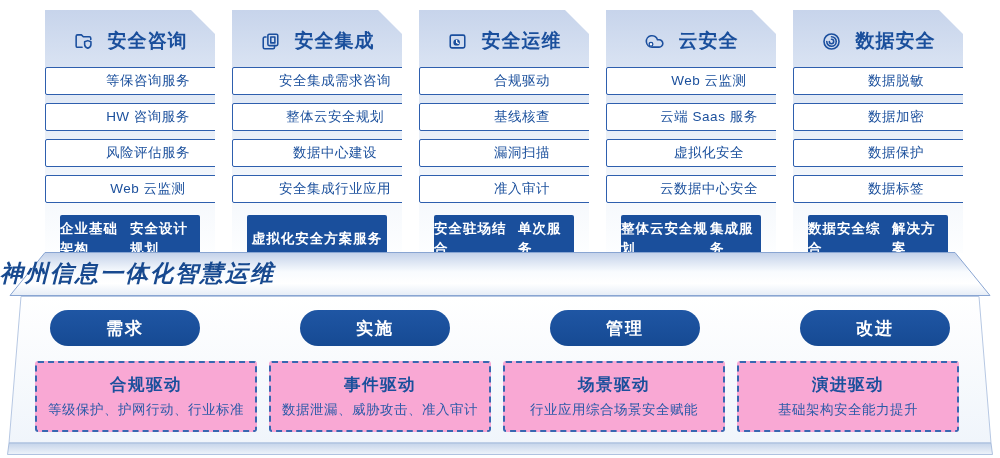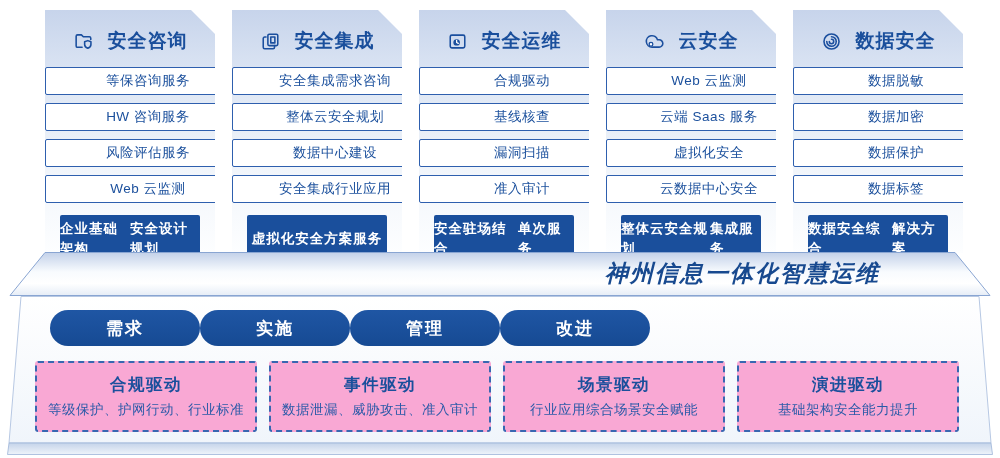--- a/index.html
+++ b/index.html
@@ -23,28 +23,28 @@
   .itm{width:138px;height:26px;margin:0 auto 8px;background:#fff;border:1px solid var(--border);
     border-radius:2px;display:flex;align-items:center;justify-content:center;
     font-size:13.5px;color:var(--blue);letter-spacing:.5px;white-space:nowrap;padding-left:33px;}
   .hl{width:140px;height:47px;margin:12px auto;background:var(--blue);border-radius:2px;
     display:flex;flex-direction:row;align-items:center;justify-content:center;
     color:#fff;font-weight:bold;font-size:13.5px;line-height:1.45;letter-spacing:1px;}
 
   
   .banner-svg{position:absolute;left:0;top:252px;}
   .banner-title{position:absolute;left:0;top:252px;width:872px;height:44px;line-height:43px;
-    text-align:right;font-size:23px;font-weight:bold;font-style:italic;color:#17498f;
-    letter-spacing:2px;margin-left:8px;}
+    text-align:left;font-size:23px;font-weight:bold;font-style:italic;color:#17498f;
+    letter-spacing:2px;}
 
   
   .low-svg{position:absolute;left:0;top:296px;}
 
   
-  .phases{position:absolute;left:50px;top:310px;width:900px;display:flex;}
+  .phases{position:absolute;left:50px;top:310px;width:900px;display:flex;justify-content:space-between;}
   .pill{width:150px;height:36px;border-radius:18px;background:linear-gradient(180deg,#1f56a4,#164a93);
     color:#fff;font-weight:bold;font-size:17px;letter-spacing:2px;
     display:flex;align-items:center;justify-content:center;}
 
   
   .drivers{position:absolute;left:35px;top:361px;width:924px;height:71px;display:flex;gap:12px;}
   .drv{flex:1;border:2px dashed #3767b1;border-radius:3px;background:#f9a8d4;box-sizing:border-box;
     display:flex;flex-direction:column;align-items:center;justify-content:center;gap:5px;}
   .drv-t{font-size:16.5px;font-weight:bold;color:var(--blue);letter-spacing:1.5px;}
   .drv-d{font-size:13.5px;color:#2b5aa8;letter-spacing:.5px;white-space:nowrap;}

